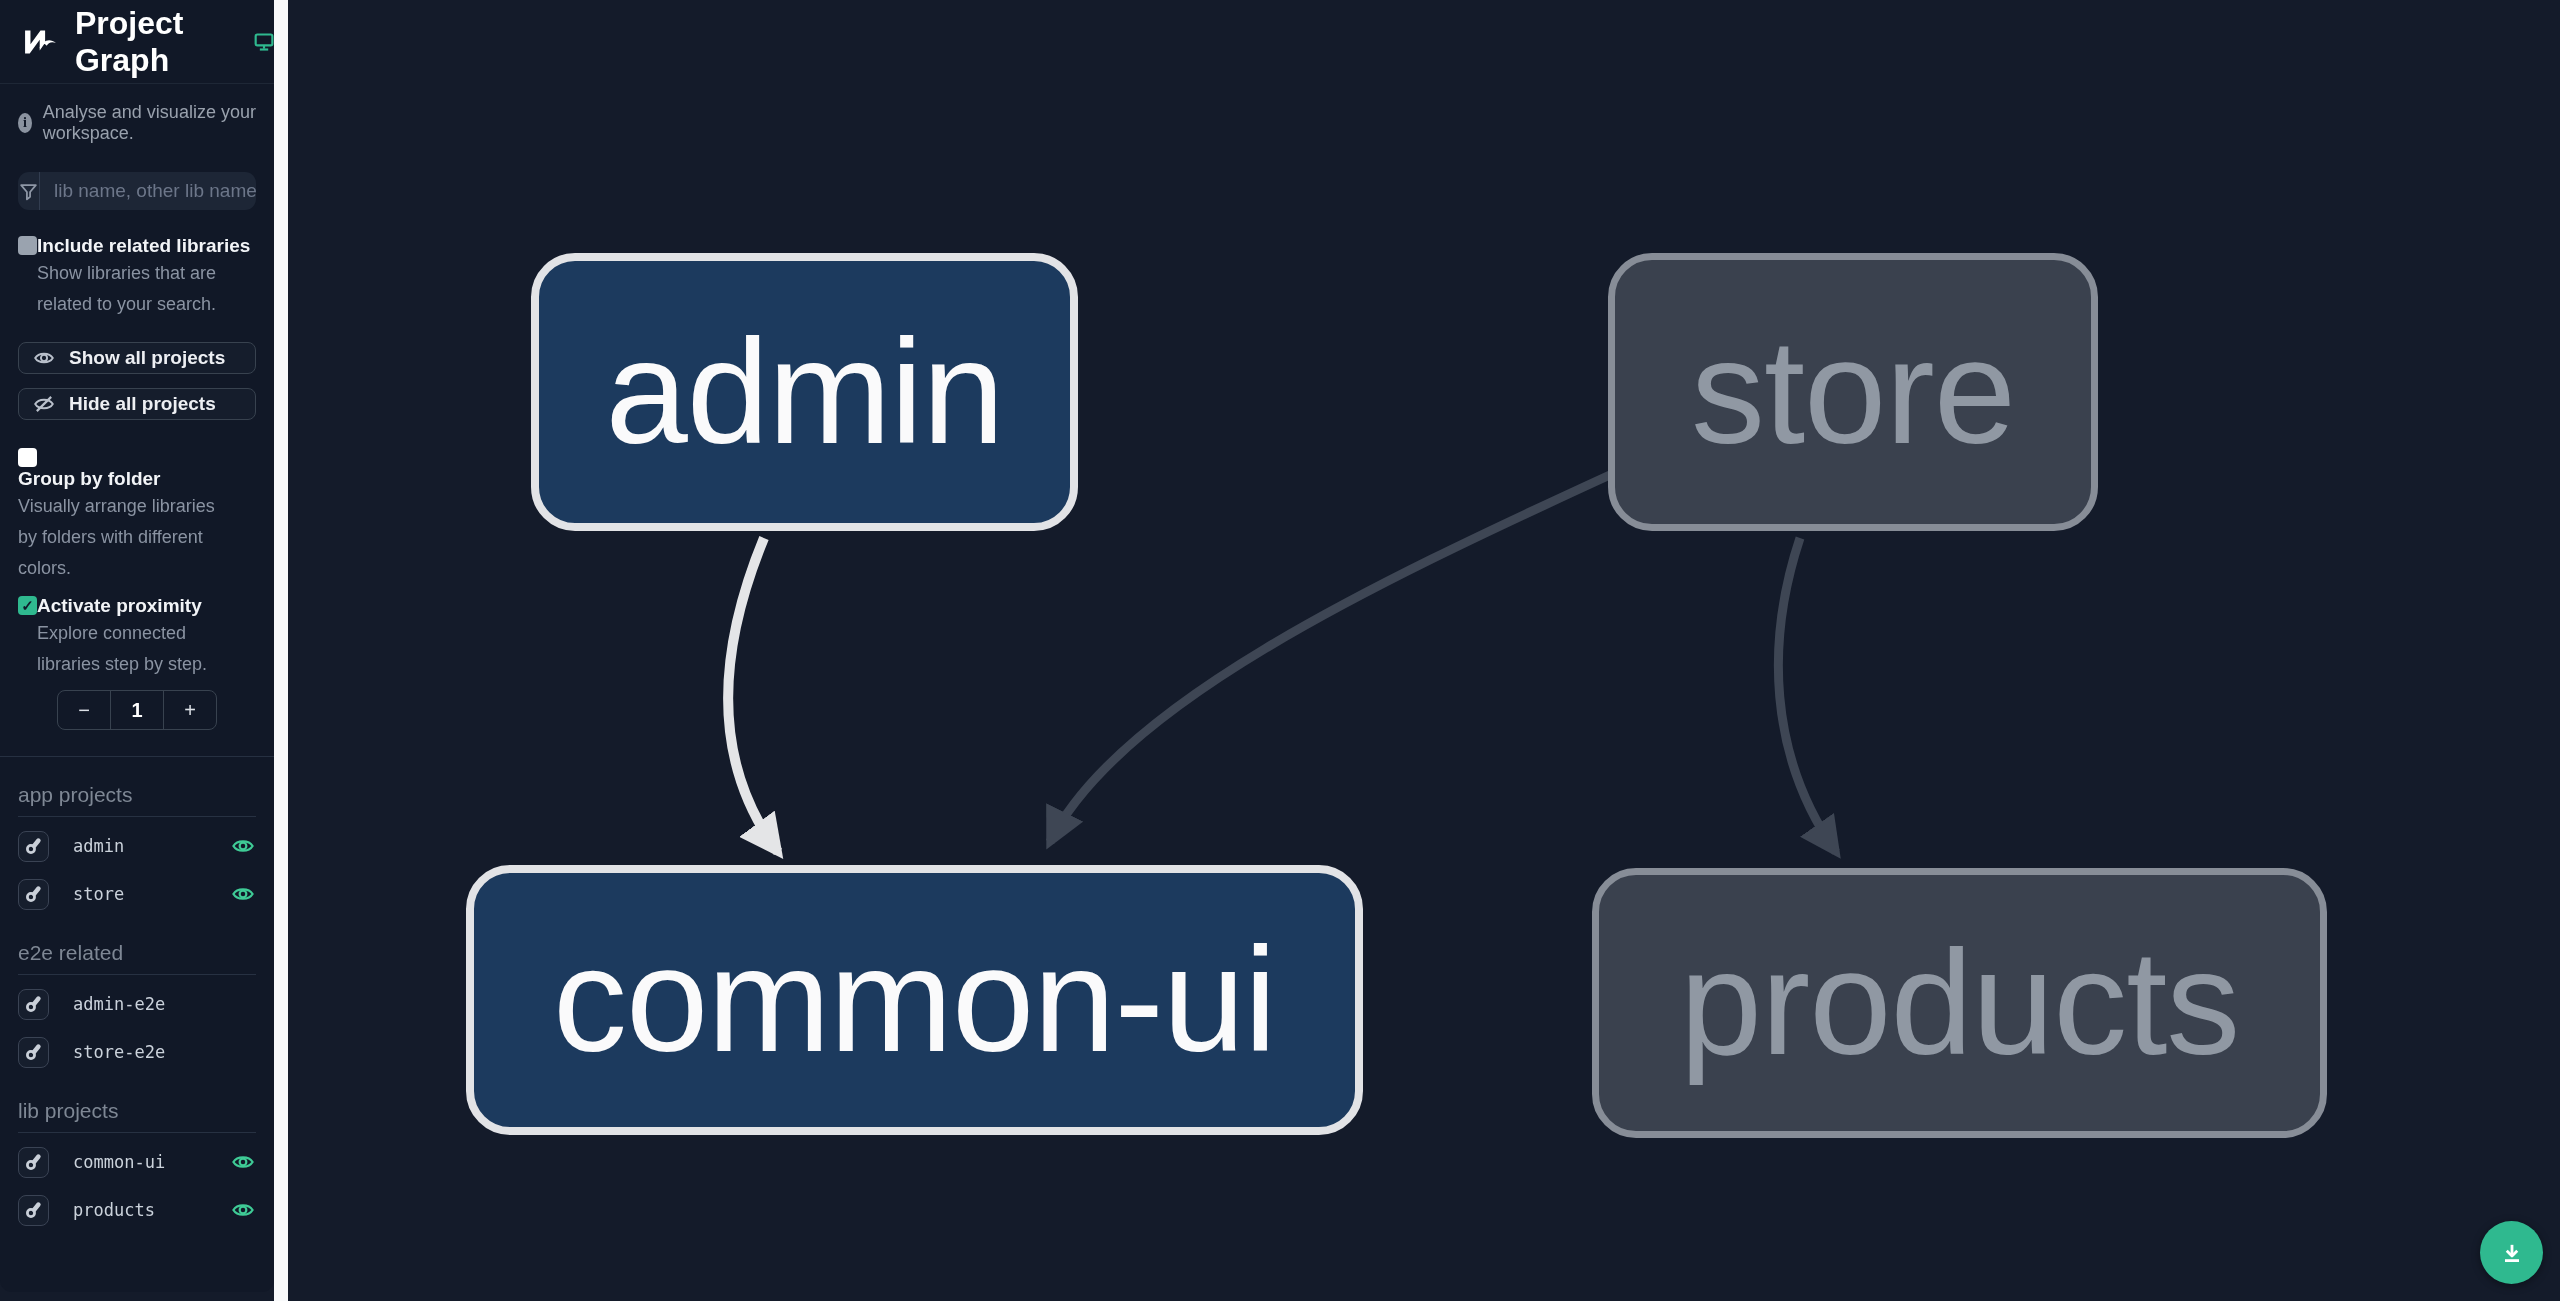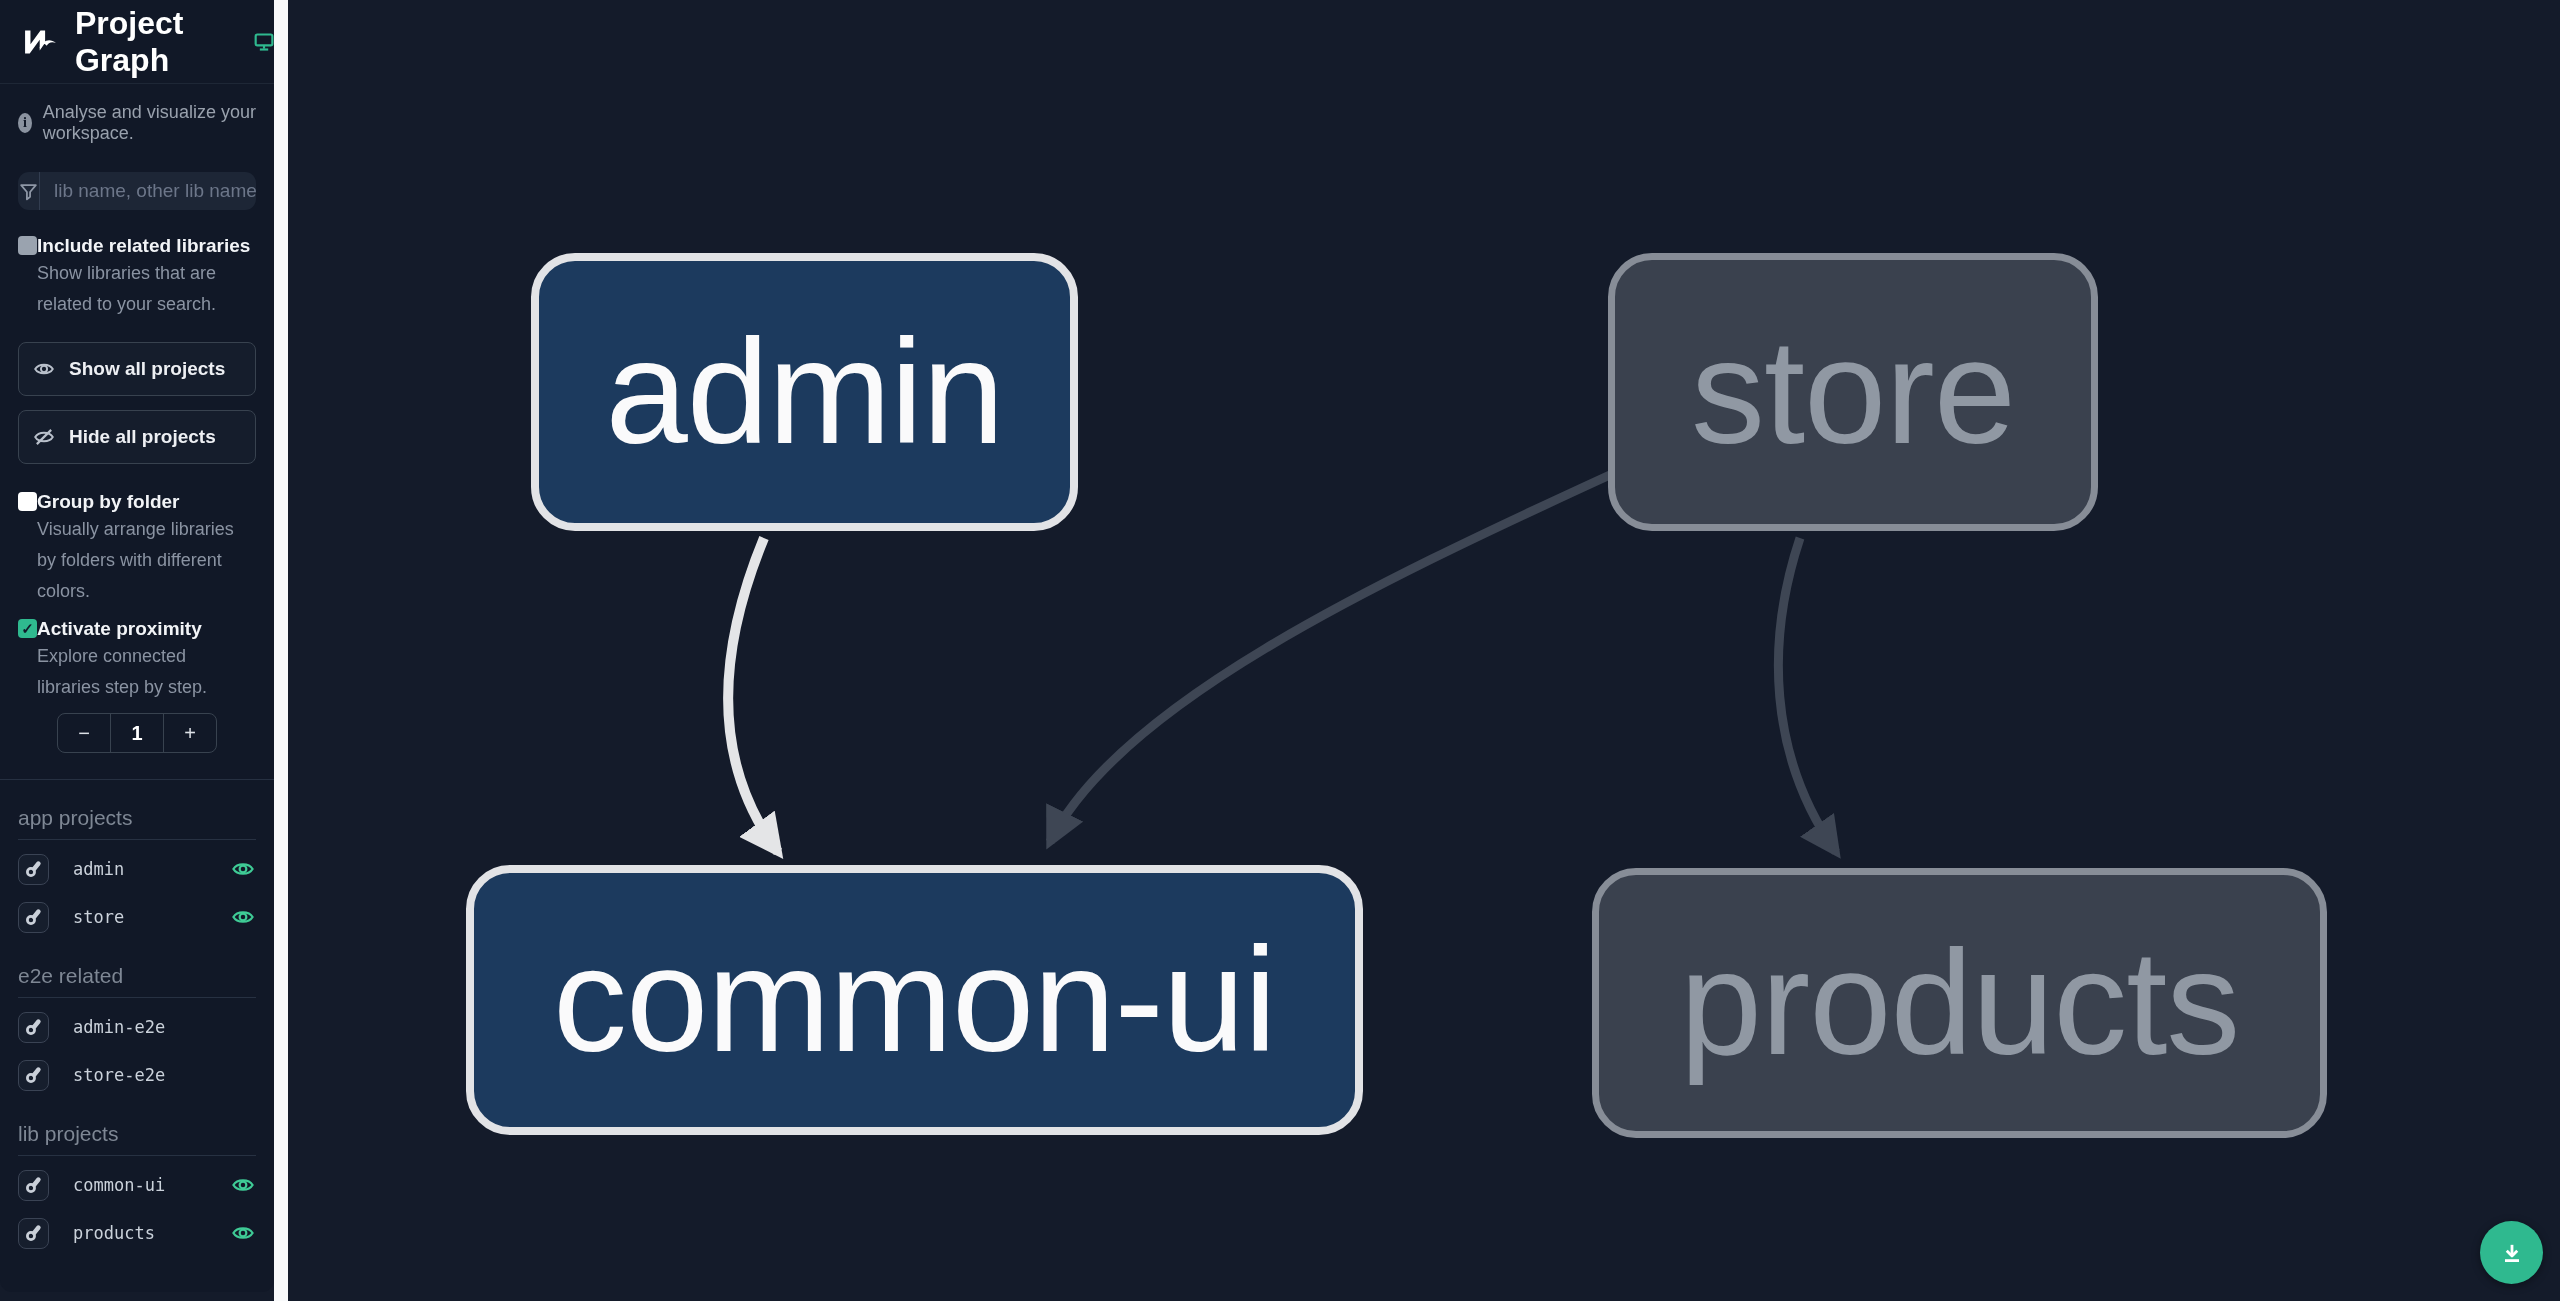--- a/index.html
+++ b/index.html
@@ -45,21 +45,21 @@
 
   .cb-row { display:flex; padding:0 18px; }
   .cb { width:19px; height:19px; border-radius:4px; flex:none; margin-top:2px; cursor:pointer;
         display:flex; align-items:center; justify-content:center; font-size:15px; font-weight:bold; }
   .cb.gray  { background:#9AA3AF; }
   .cb.white { background:#FFFFFF; }
   .cb.checked { background:#2FB98F; color:#11192A; }
   .cb-label { font-size:19px; font-weight:bold; color:#F2F4F7; line-height:24px; }
   .cb-desc  { font-size:18px; color:#8A93A2; line-height:31px; }
 
-  .sb-btn { margin:0 18px; height:54px; border:1px solid #38424F; border-radius:8px;
+  .sb-btn { margin:0 18px; height:32px; border:1px solid #38424F; border-radius:8px;
             background:#151D2C; display:flex; align-items:center; gap:14px; padding:0 14px;
             color:#EDEFF3; font-size:19px; font-weight:bold; cursor:pointer; width:238px;
             font-family:"Liberation Sans",sans-serif; }
 
   .stepper { margin:10px 0 0 57px; width:160px; height:40px; display:flex;
              border:1px solid #38424F; border-radius:8px; overflow:hidden; }
   .stepper > * { flex:1; display:flex; align-items:center; justify-content:center;
                  font-size:20px; color:#DDE1E7; background:transparent; border:none;
                  font-family:"Liberation Sans",sans-serif; }
   .stepper .st-btn { cursor:pointer; }
@@ -163,21 +163,21 @@
   </button>
 
   <button class="sb-btn" style="margin-top:14px;">
     <svg width="22" height="22" viewBox="0 0 20 20">
       <path d="M2 10 C5 4.8 15 4.8 18 10 C15 15.2 5 15.2 2 10 Z" fill="none" stroke="#B9C0CB" stroke-width="1.7"></path>
       <line x1="3.5" y1="16.5" x2="16.5" y2="3.5" stroke="#B9C0CB" stroke-width="2"></line>
     </svg>
     <span>Hide all projects</span>
   </button>
 
-  <div class="cb-row" style="margin-top:26px;">
+  <div class="cb-row" style="margin-top:26px;flex-direction:column;">
     <span class="cb white"></span>
     <div>
       <div class="cb-label">Group by folder</div>
       <div class="cb-desc" style="width:200px;">Visually arrange libraries by folders with different colors.</div>
     </div>
   </div>
 
   <div class="cb-row" style="margin-top:10px;">
     <span class="cb checked">✓</span>
     <div>

